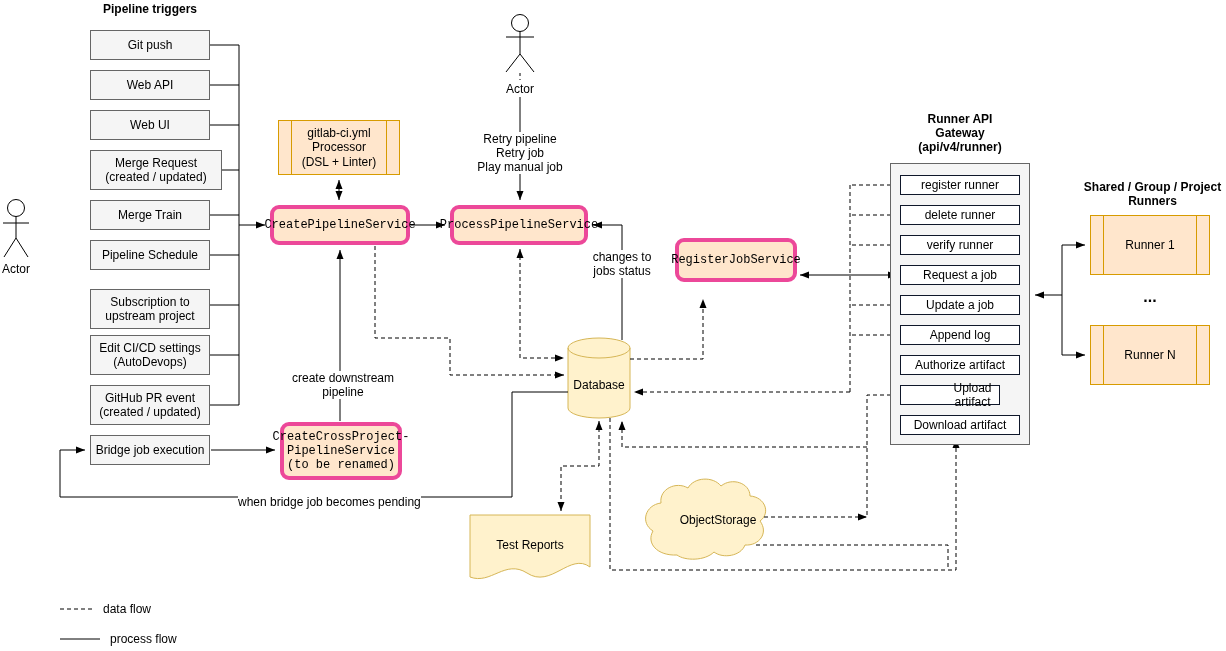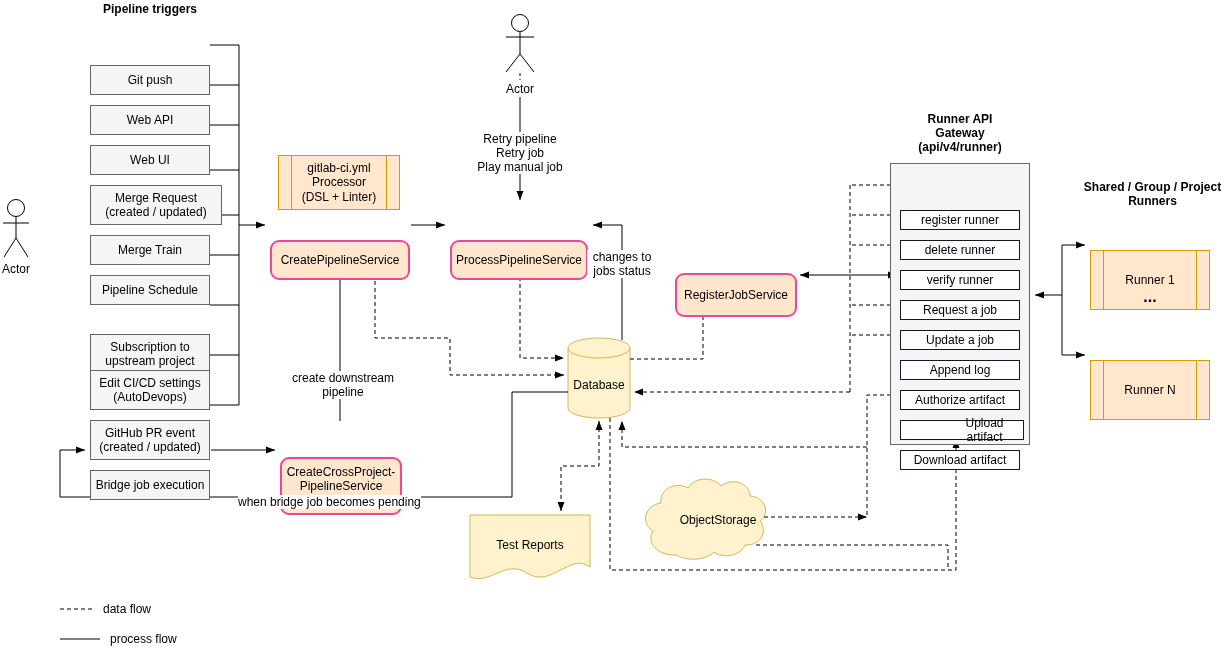--- a/index.html
+++ b/index.html
@@ -1,22 +1,22 @@
 <!DOCTYPE html>
 <html><head>
 <meta charset="utf-8">
 <style>
   html,body{margin:0;padding:0;background:#fff;}
   #canvas{position:relative;width:1226px;height:651px;background:#fff;overflow:hidden;
           font-family:"Liberation Sans", sans-serif;color:#000;border-radius:10px;}
   .abs{position:absolute;box-sizing:border-box;}
   .box{position:absolute;box-sizing:border-box;display:flex;align-items:center;justify-content:center;
-       text-align:center;font-size:12px;line-height:1.18;white-space:pre-line;margin-top:35px;}
+       text-align:center;font-size:12px;line-height:1.18;white-space:pre-line;}
   .trigger{background:#f5f5f5;border:1px solid #666666;}
-  .svc{background:#ffe6cc;border:2px solid #ec4899;border-radius:9px;}
+  .svc{background:#ffe6cc;border:4px solid #ec4899;border-radius:9px;font-family:Liberation Mono, monospace;}
   .proc{background:#ffe6cc;border:1px solid #d79b00;}
   .bar-l,.bar-r{position:absolute;top:0;bottom:0;width:0;border-left:1px solid #d79b00;}
   .bar-l{left:12px;}
   .bar-r{right:12px;}
   .gw{background:#f5f5f5;border:1px solid #666666;}
   .ep{background:#ffffff;border:1px solid #0f172a;}
   .lbl{position:absolute;font-size:12px;line-height:1.18;text-align:center;white-space:pre-line;}
   .bold{font-weight:bold;}
   .maskbg{background:#ffffff;}
   .nowrap{white-space:nowrap;}
@@ -95,21 +95,21 @@
   </svg>
 
   <div class="lbl bold" style="left:90px;top:2px;width:120px;">Pipeline triggers</div>
   <div class="box trigger" style="left:90px;top:30px;width:120px;height:30px;">Git push</div>
   <div class="box trigger" style="left:90px;top:70px;width:120px;height:30px;">Web API</div>
   <div class="box trigger" style="left:90px;top:110px;width:120px;height:30px;">Web UI</div>
   <div class="box trigger" style="left:90px;top:150px;width:132px;height:40px;">Merge Request
 (created / updated)</div>
   <div class="box trigger" style="left:90px;top:200px;width:120px;height:30px;">Merge Train</div>
   <div class="box trigger" style="left:90px;top:240px;width:120px;height:30px;">Pipeline Schedule</div>
-  <div class="box trigger" style="left:90px;top:299px;width:120px;height:40px;">Subscription to
+  <div class="box trigger" style="left:90px;top:289px;width:120px;height:40px;">Subscription to
 upstream project</div>
   <div class="box trigger" style="left:90px;top:335px;width:120px;height:40px;">Edit CI/CD settings
 (AutoDevops)</div>
   <div class="box trigger" style="left:90px;top:385px;width:120px;height:40px;">GitHub PR event
 (created / updated)</div>
   <div class="box trigger" style="left:90px;top:435px;width:120px;height:30px;">Bridge job execution</div>
 
   <div class="lbl" style="left:-6px;top:262px;width:44px;">Actor</div>
   <div class="lbl" style="left:498px;top:82px;width:44px;">Actor</div>
 
@@ -135,21 +135,21 @@
 Gateway
 (api/v4/runner)</div>
   <div class="abs gw" style="left:890px;top:163px;width:140px;height:282px;"></div>
   <div class="box ep" style="left:900px;top:175px;width:120px;height:20px;">register runner</div>
   <div class="box ep" style="left:900px;top:205px;width:120px;height:20px;">delete runner</div>
   <div class="box ep" style="left:900px;top:235px;width:120px;height:20px;">verify runner</div>
   <div class="box ep" style="left:900px;top:265px;width:120px;height:20px;">Request a job</div>
   <div class="box ep" style="left:900px;top:295px;width:120px;height:20px;">Update a job</div>
   <div class="box ep" style="left:900px;top:325px;width:120px;height:20px;">Append log</div>
   <div class="box ep" style="left:900px;top:355px;width:120px;height:20px;">Authorize artifact</div>
-  <div class="box ep" style="left:900px;top:385px;width:124px;height:20px;padding-left:45px;">Upload artifact</div>
+  <div class="box ep" style="left:900px;top:385px;width:100px;height:20px;padding-left:45px;">Upload artifact</div>
   <div class="box ep" style="left:900px;top:415px;width:120px;height:20px;">Download artifact</div>
 
   <div class="lbl bold" style="left:1075px;top:180px;width:155px;">Shared / Group / Project
 Runners</div>
   <div class="box proc" style="left:1090px;top:215px;width:120px;height:60px;">
     <span class="bar-l"></span>
     <span class="bar-r"></span>
     <span>Runner 1</span>
   </div>
   <div class="lbl bold" style="left:1120px;top:288px;width:60px;font-size:16px;">...</div>

